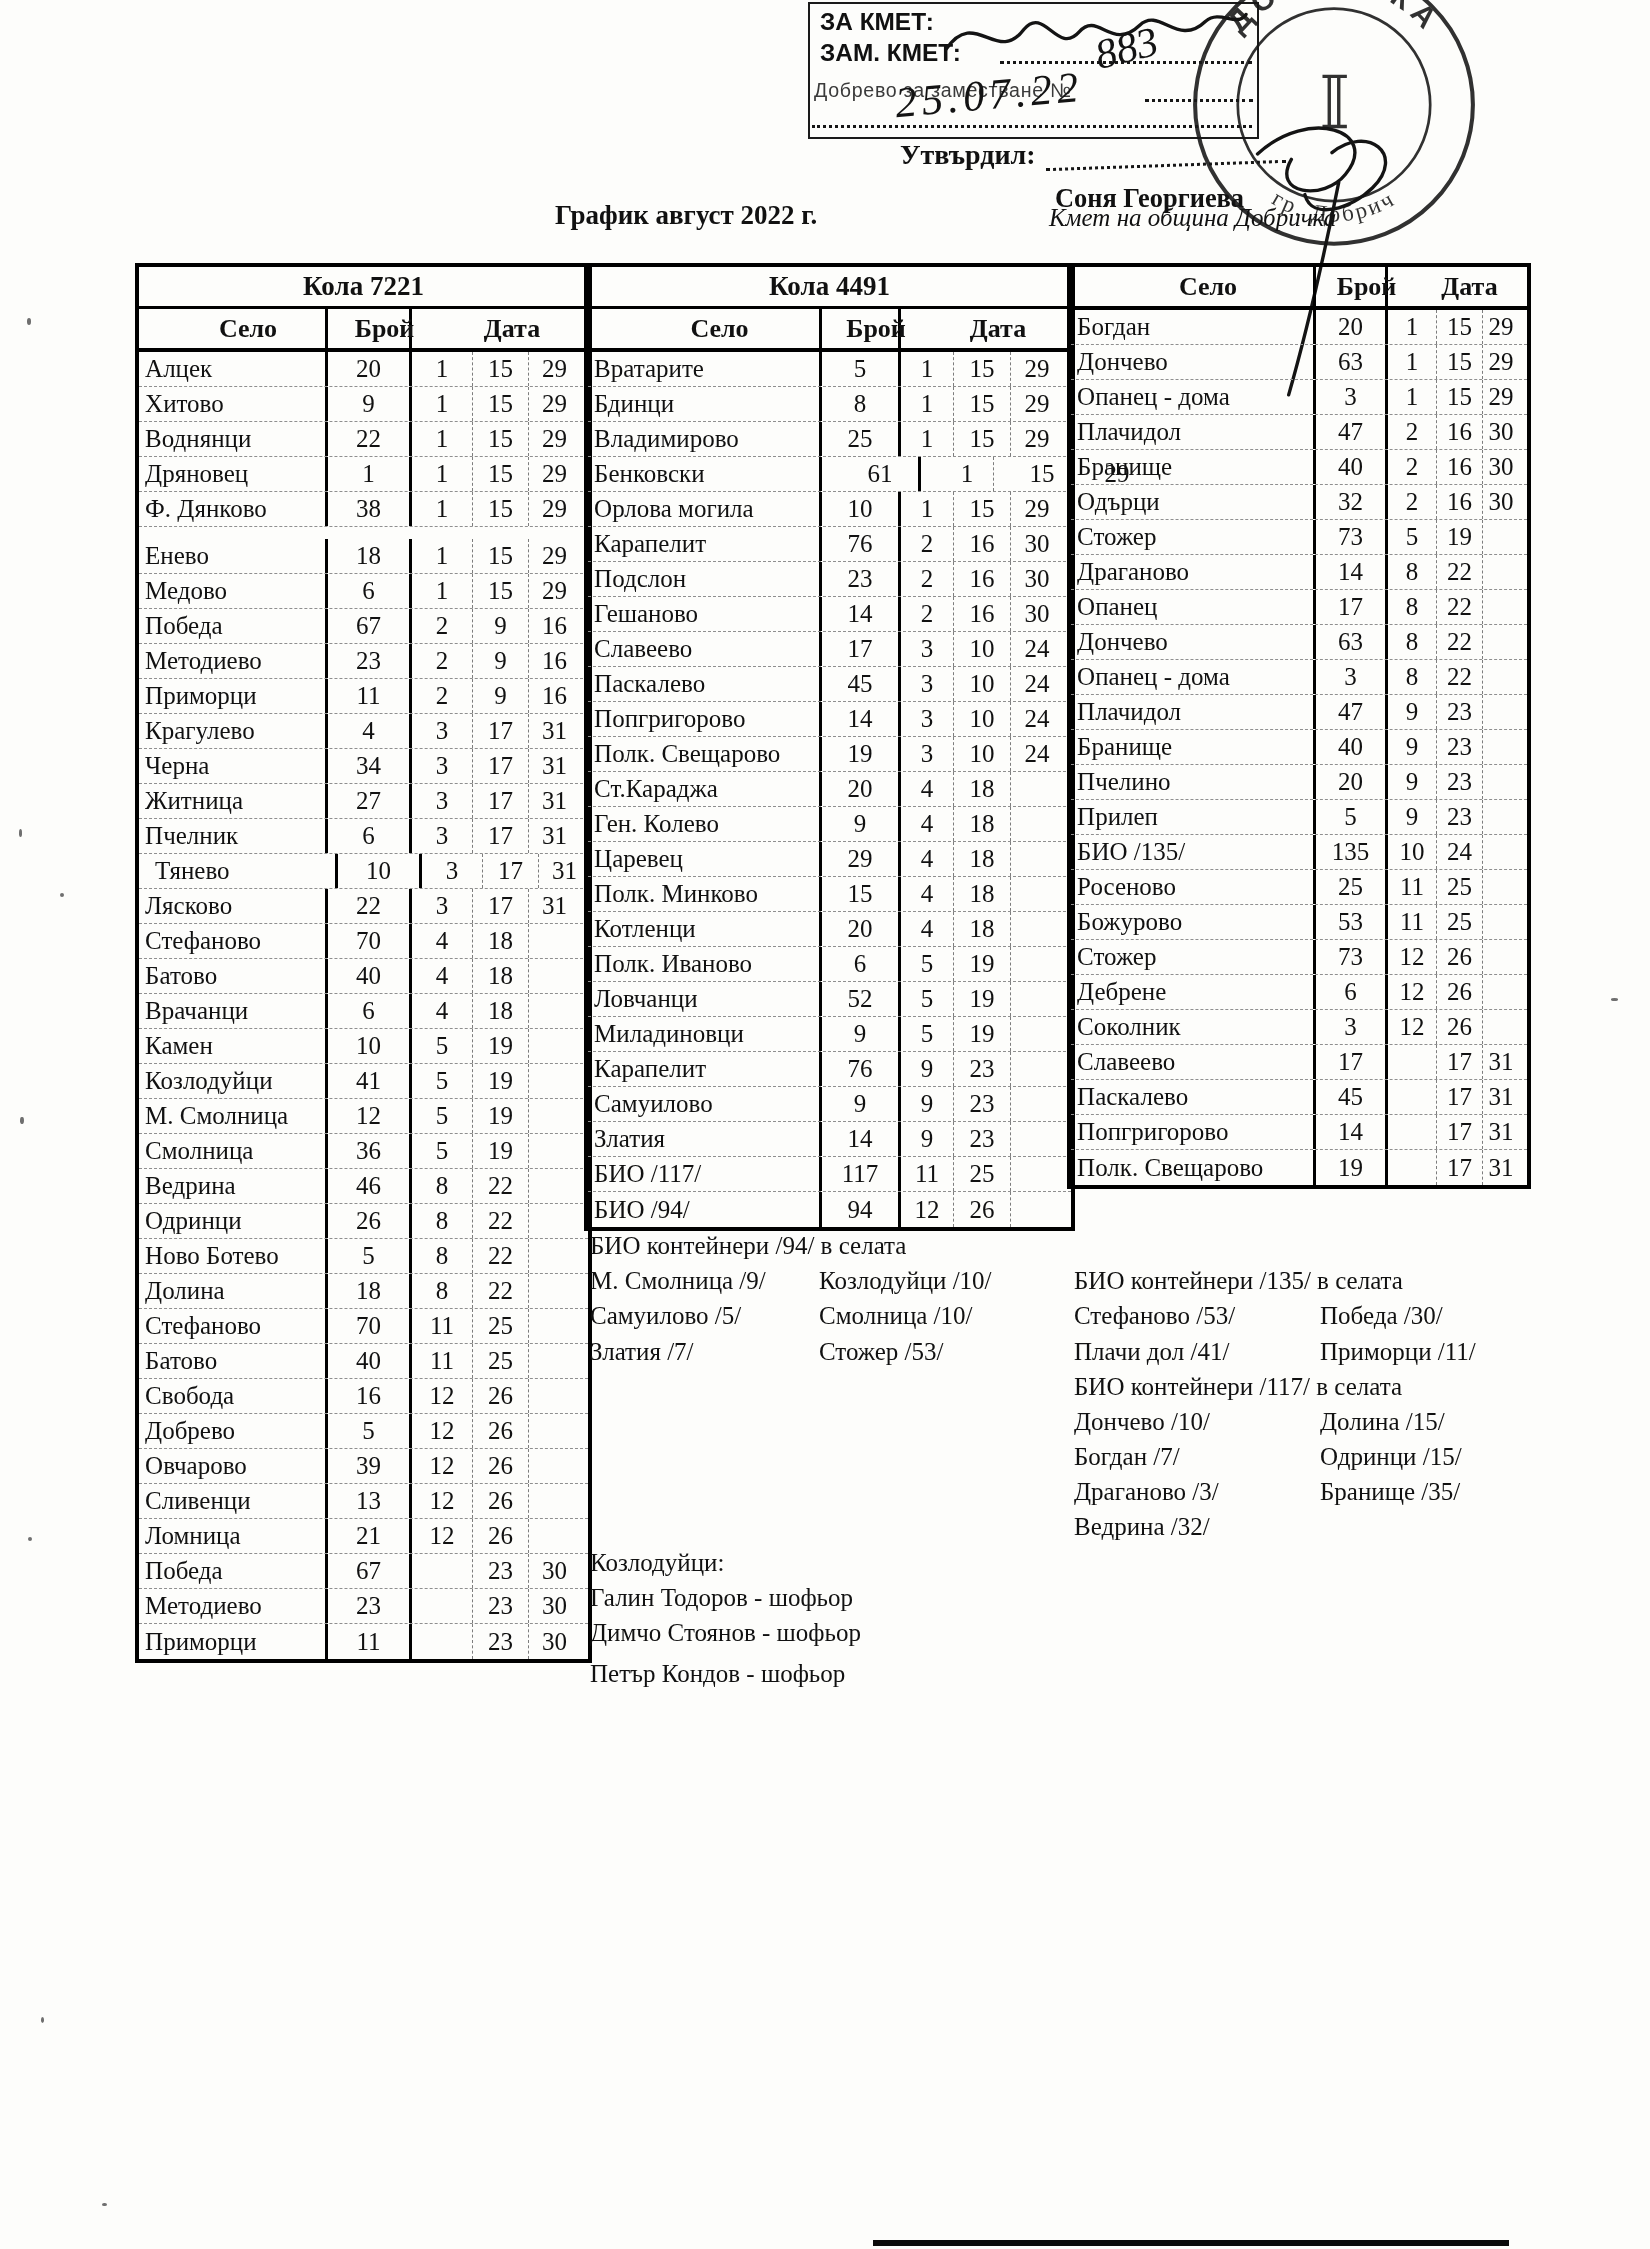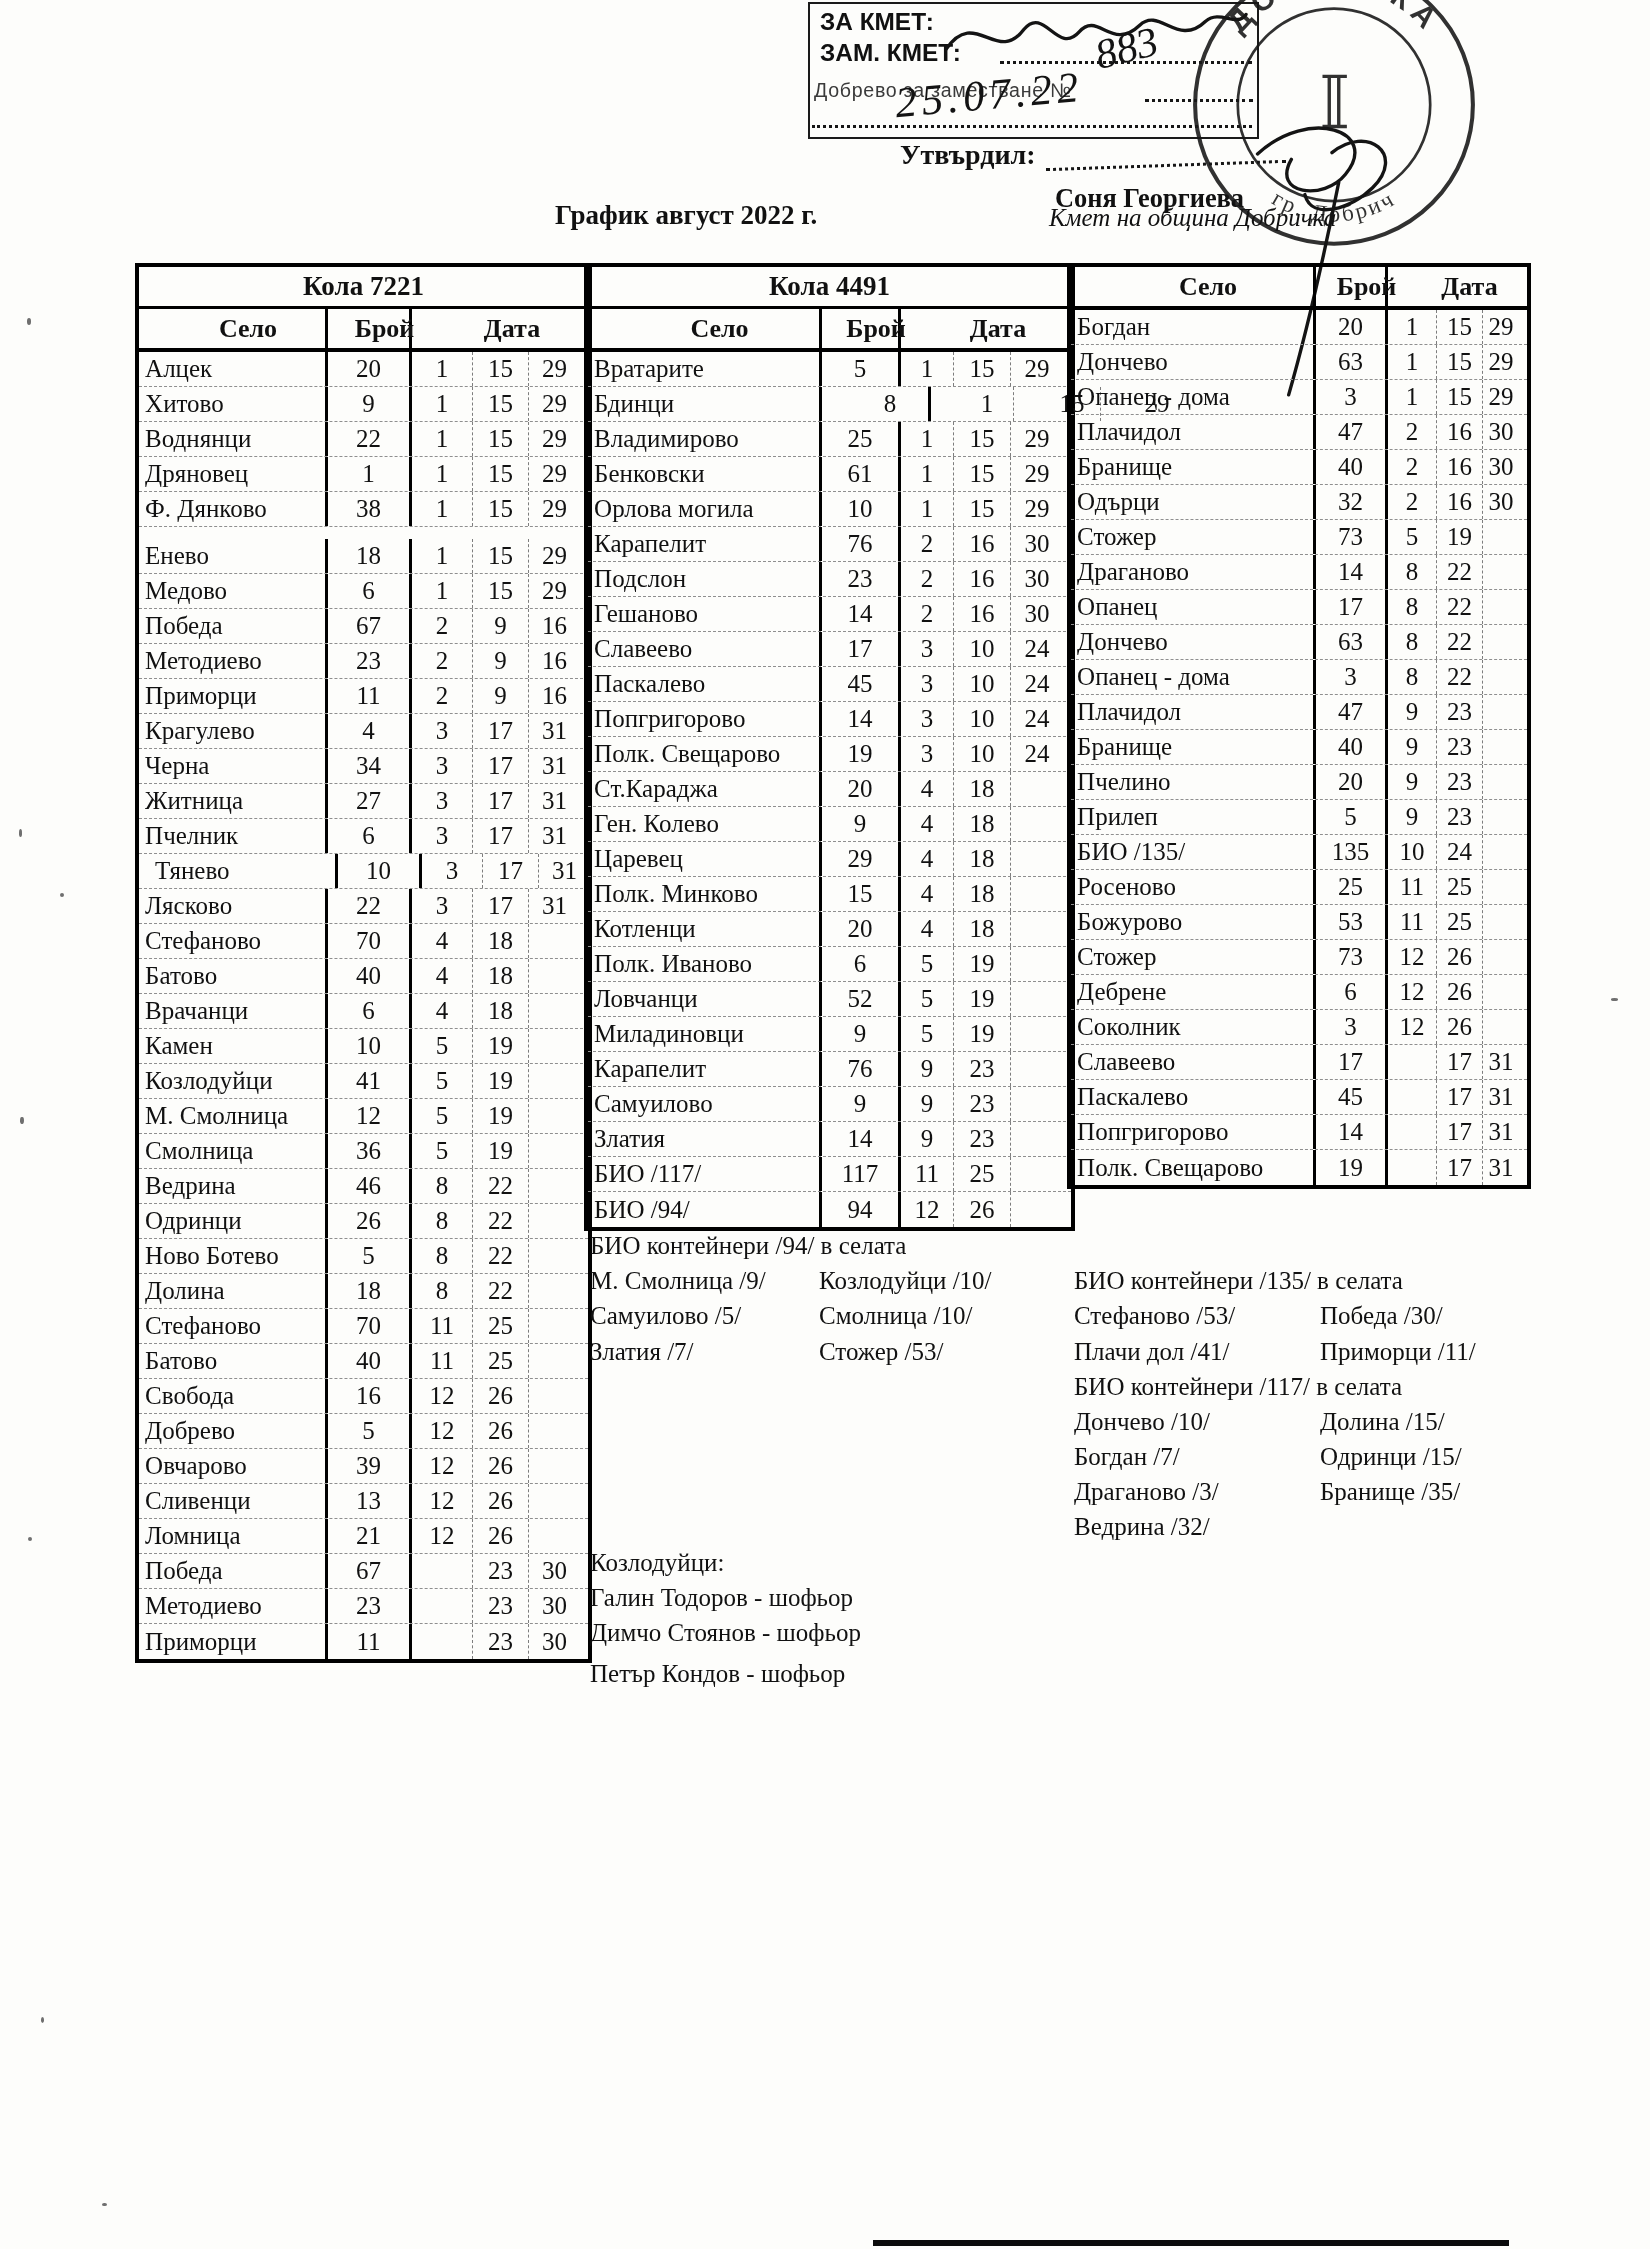--- a/index.html
+++ b/index.html
@@ -367,35 +367,35 @@
         <div class="hcell brd">Брой</div>
         <div class="hcell">Дата</div>
       </div>
       <div class="trow" style="grid-template-columns: 234px 79px 53px 57px 52px;">
         <div class="tc v">Вратарите</div>
         <div class="tc c">5</div>
         <div class="tc d dsep">1</div>
         <div class="tc d dsep">15</div>
         <div class="tc d">29</div>
       </div>
-      <div class="trow" style="grid-template-columns: 234px 79px 53px 57px 52px; gap: 30px;">
+      <div class="trow" style="grid-template-columns: 234px 79px 53px 57px 52px;">
         <div class="tc v">Бдинци</div>
         <div class="tc c">8</div>
         <div class="tc d dsep">1</div>
         <div class="tc d dsep">15</div>
         <div class="tc d">29</div>
       </div>
       <div class="trow" style="grid-template-columns: 234px 79px 53px 57px 52px;">
         <div class="tc v">Владимирово</div>
         <div class="tc c">25</div>
         <div class="tc d dsep">1</div>
         <div class="tc d dsep">15</div>
         <div class="tc d">29</div>
       </div>
-      <div class="trow" style="grid-template-columns: 234px 79px 53px 57px 52px;">
+      <div class="trow" style="grid-template-columns: 234px 79px 53px 57px 52px; gap: 20px;">
         <div class="tc v">Бенковски</div>
         <div class="tc c">61</div>
         <div class="tc d dsep">1</div>
         <div class="tc d dsep">15</div>
         <div class="tc d">29</div>
       </div>
       <div class="trow" style="grid-template-columns: 234px 79px 53px 57px 52px;">
         <div class="tc v">Орлова могила</div>
         <div class="tc c">10</div>
         <div class="tc d dsep">1</div>

